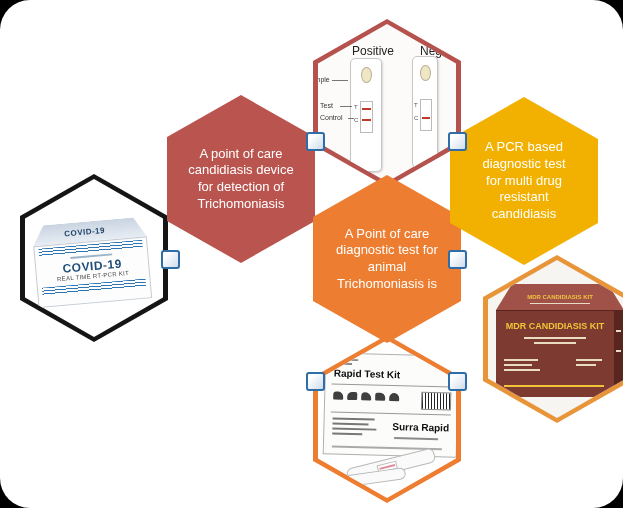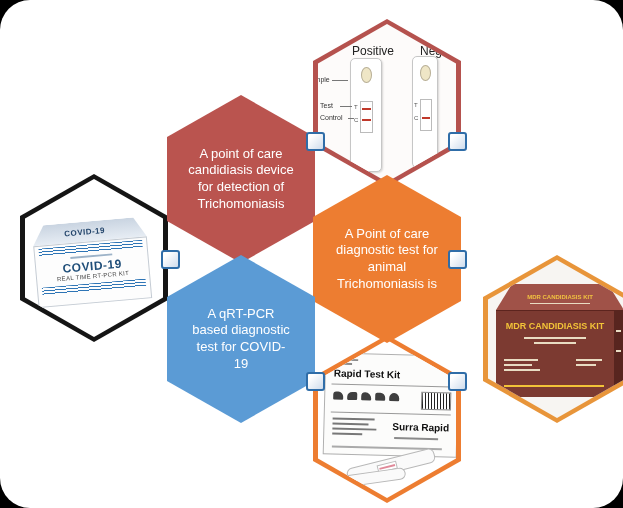--- a/index.html
+++ b/index.html
@@ -193,24 +193,24 @@
   </div>
 
   <div class="hex hex-text" id="hex-trich" style="background: rgb(186, 84, 79);">
     <div class="lbl">A point of care candidiasis device for detection of Trichomoniasis</div>
   </div>
 
   <div class="hex hex-text" id="hex-tryp" style="background: rgb(237, 125, 49);">
     <div class="lbl">A Point of care diagnostic test for animal Trichomoniasis is</div>
   </div>
 
-
-  <div class="hex hex-text" id="hex-qrt" style="background: rgb(91, 155, 213);">
-    <div class="lbl lbl-narrow">A qRT-PCR based diagnostic test for COVID-19</div>
-  </div>
+  <div class="hex hex-text" id="hex-cand" style="background: rgb(242, 177, 0);">
+    <div class="lbl lbl-narrow">A PCR based diagnostic test for multi drug resistant candidiasis</div>
+  </div>
+
 
   <div class="conn" id="conn-1"></div>
   <div class="conn" id="conn-2"></div>
   <div class="conn" id="conn-3"></div>
   <div class="conn" id="conn-4"></div>
   <div class="conn" id="conn-5"></div>
   <div class="conn" id="conn-6"></div>
 
 </div>
 

